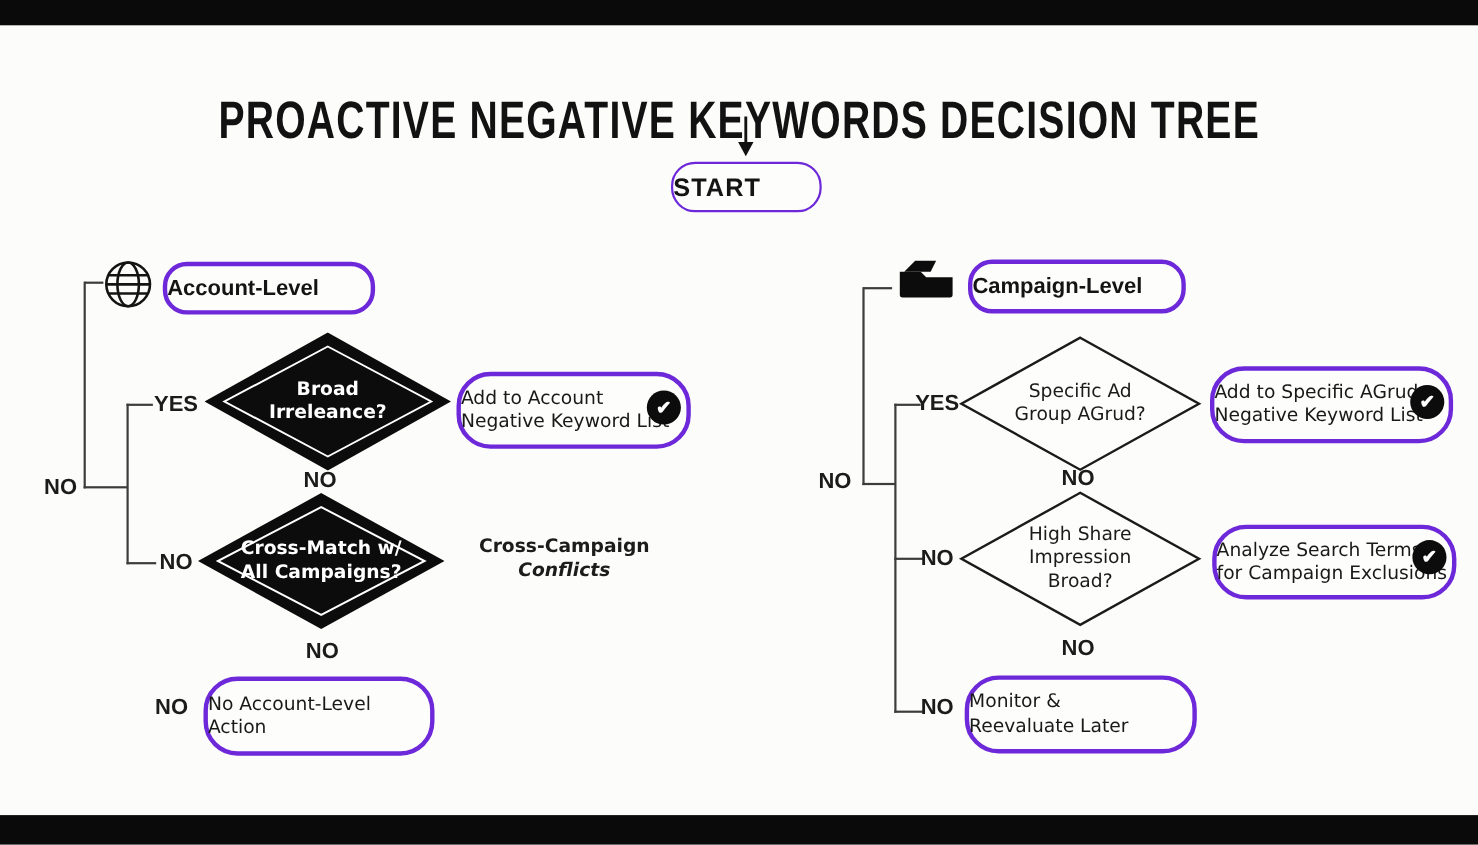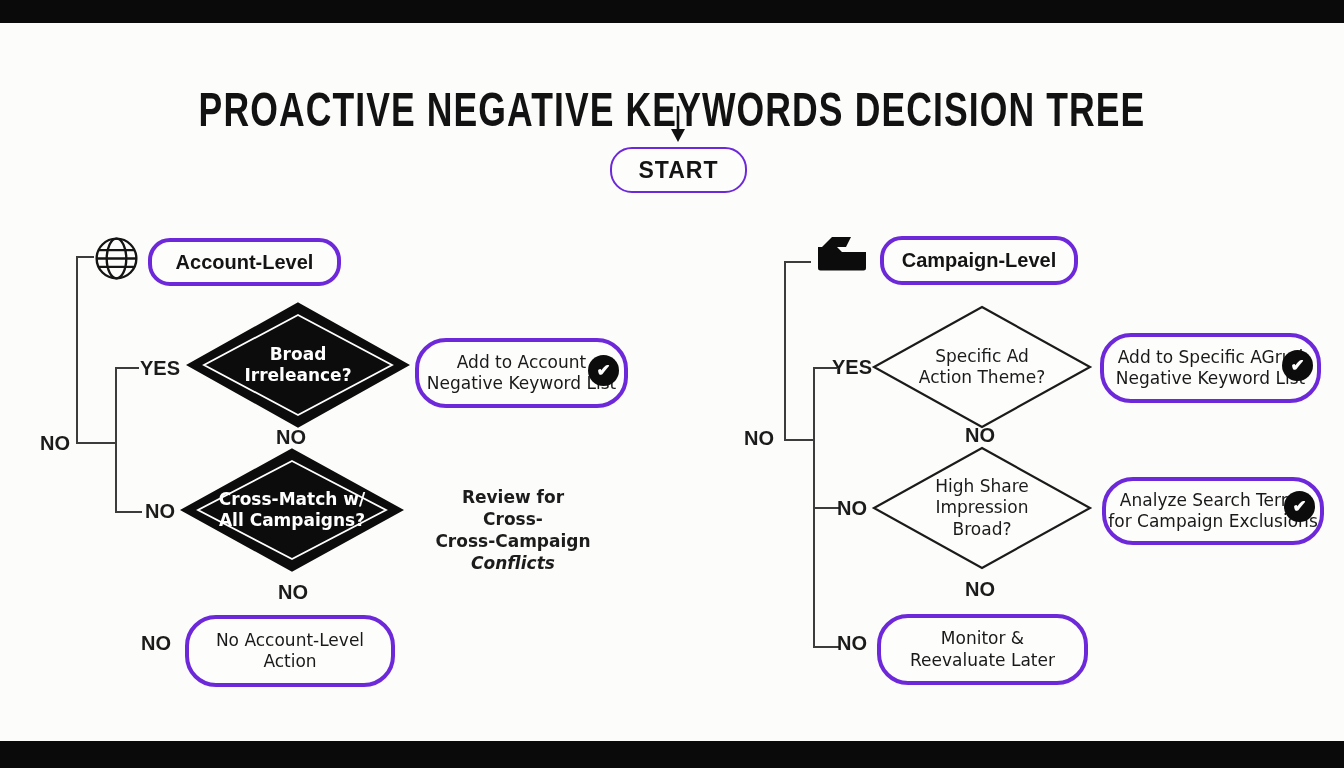--- a/index.html
+++ b/index.html
@@ -14,21 +14,21 @@
   .title {
     position:absolute; top:50px; left:0; width:1344px; text-align:center;
     font-size:48px; font-weight:800; letter-spacing:1.5px; color:#121212;
     transform:scaleX(0.74); transform-origin:center; white-space:nowrap;
   }
 
   .line { position:absolute; background:#3c3c3c; }
 
   .node {
     position:absolute; background:#fdfdfc; border:4px solid #6d28d9;
-    display:flex; flex-direction:column; align-items:center; justify-content:center;
+    display:flex; flex-direction:column; align-items:flex-start; justify-content:center;
     text-align:center; line-height:1.25;
   }
   .node span { display:block; }
   .pill-header { border-radius:22px; font-size:20px; font-weight:700; }
   .pill-result { border-radius:31px; font-size:17px; font-weight:400; font-family:"DejaVu Sans", sans-serif; color:#191919; }
   .start-node { border-radius:22px; border-width:2.5px; font-size:23px; font-weight:700; letter-spacing:1px; }
 
   .lbl { position:absolute; font-size:20px; font-weight:700; color:#1b1b1b; line-height:22px; }
 
   .diamond { position:absolute; }
@@ -125,21 +125,20 @@
       <polygon points="112,13 206,62 112,111 18,62" fill="none" stroke="#ffffff" stroke-width="1.8"></polygon>
     </svg>
     <div class="dtext white">
       <span>Cross-Match w/</span>
       <span>All Campaigns?</span>
     </div>
   </div>
   <div class="lbl" style="left:278px;top:581px;">NO</div>
 
   <div class="note" style="left:430px;top:486px;width:166px;">
-    <span style="display:block;">Review for Cross-</span>
     <span style="display:block;">Cross-Campaign</span>
     <span style="display:block;font-style:italic;">Conflicts</span>
   </div>
 
   <div class="lbl" style="left:141px;top:632px;">NO</div>
   <div class="node pill-result" style="left:185px;top:615px;width:202px;height:64px;">
     <span>No Account-Level</span>
     <span>Action</span>
   </div>
 
@@ -164,21 +163,21 @@
   <div class="lbl" style="left:832px;top:356px;">YES</div>
   <div class="lbl" style="left:837px;top:497px;">NO</div>
   <div class="lbl" style="left:837px;top:632px;">NO</div>
 
   <div class="diamond" style="left:871px;top:305px;width:222px;height:124px;">
     <svg width="222" height="124" viewBox="0 0 222 124">
       <polygon points="111,2 219,62 111,122 3,62" fill="#fdfdfc" stroke="#1b1b1b" stroke-width="2.2"></polygon>
     </svg>
     <div class="dtext dark" style="font-weight:400;">
       <span>Specific Ad</span>
-      <span>Action Theme?</span>
+      <span>Group AGrud?</span>
     </div>
   </div>
   <div class="lbl" style="left:965px;top:424px;">NO</div>
 
   <div class="node pill-result" style="left:1100px;top:333px;width:213px;height:62px;">
     <span>Add to Specific AGrud</span>
     <span>Negative Keyword List</span>
   </div>
   <div class="badge" style="left:1282px;top:350px;">
     <span>✔</span>

